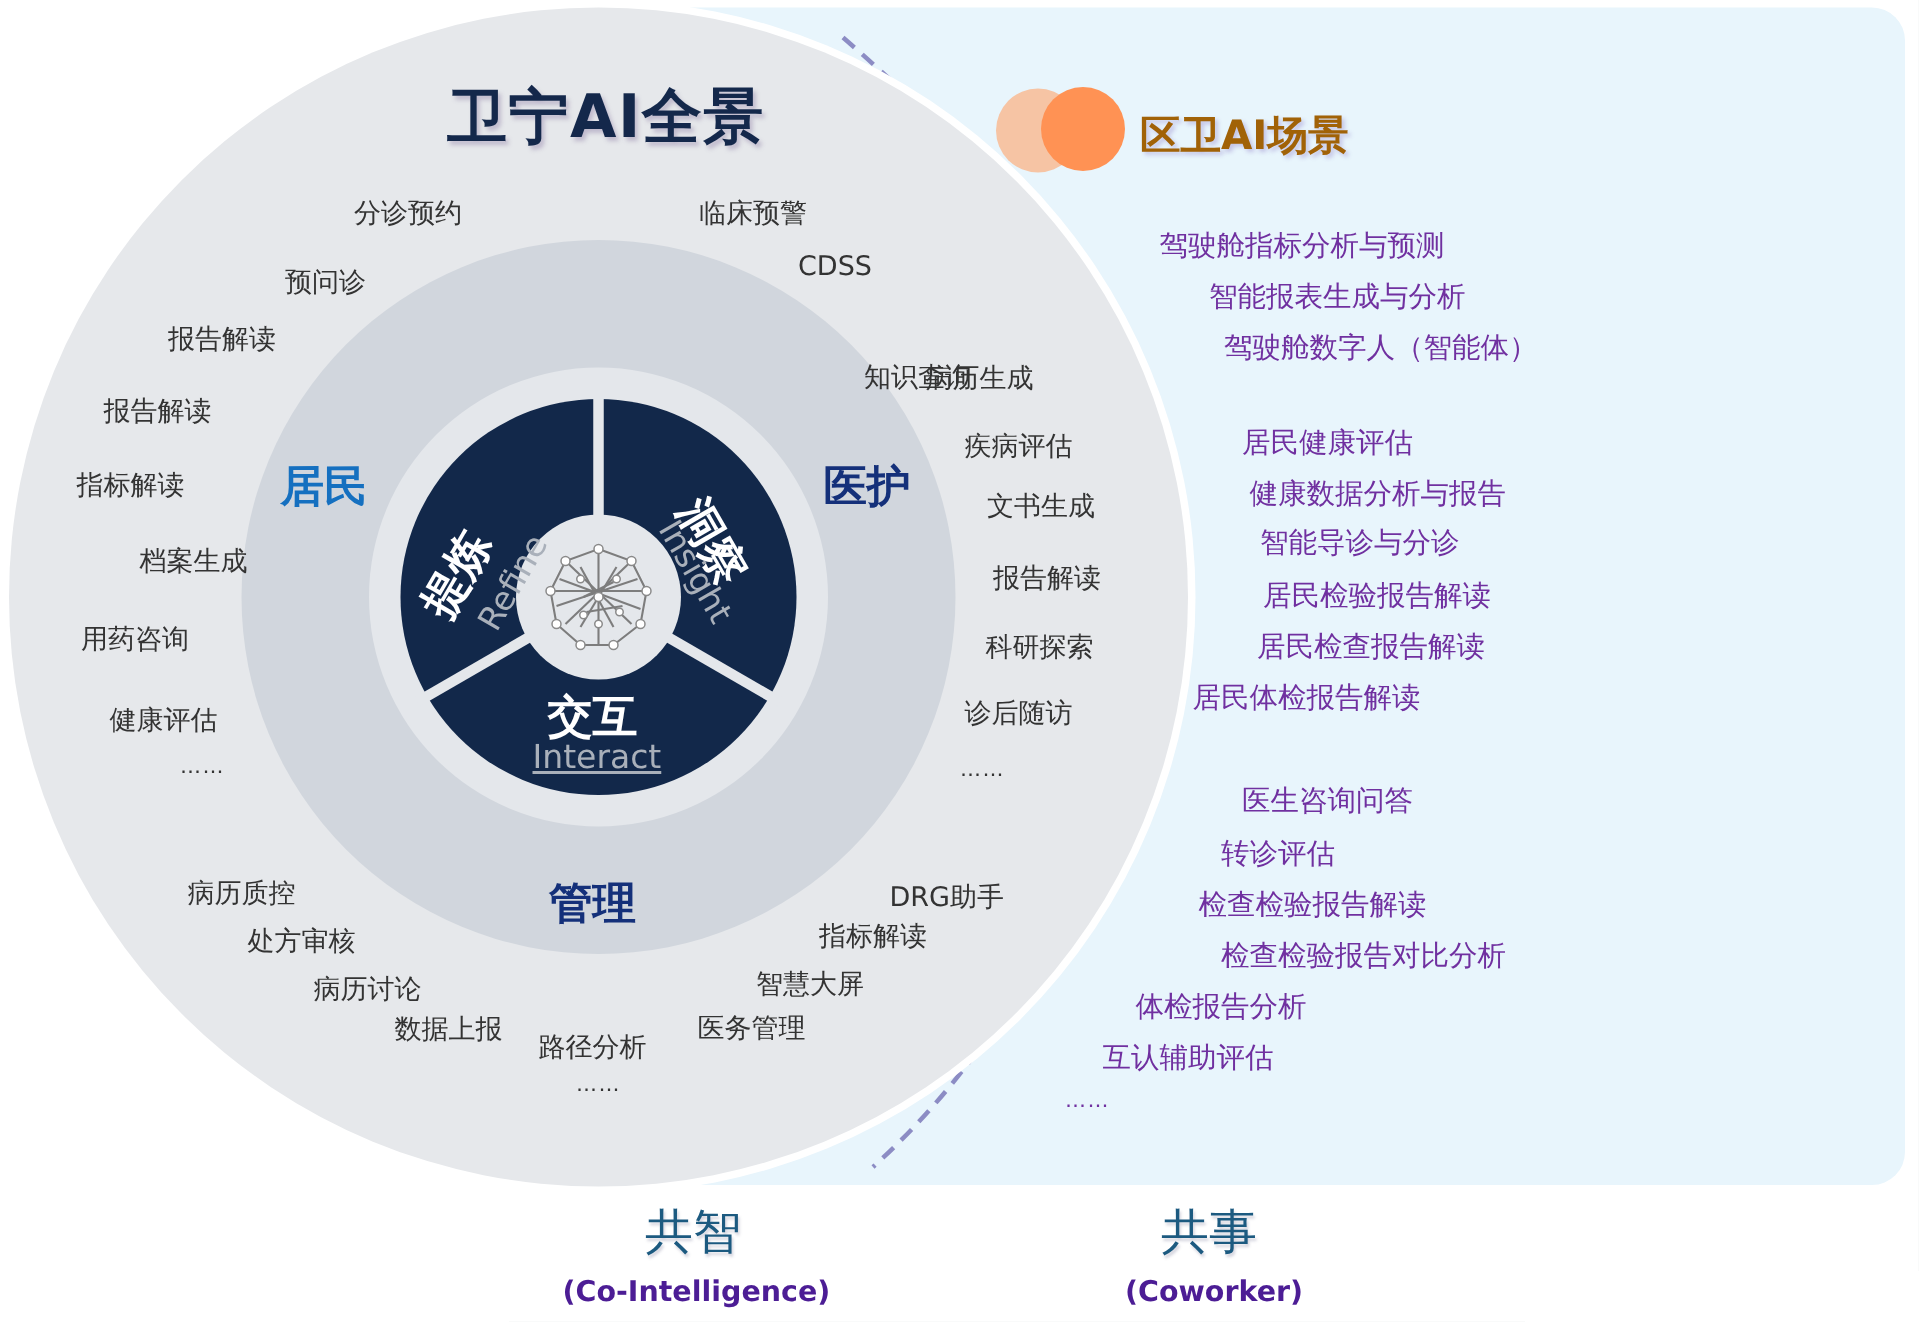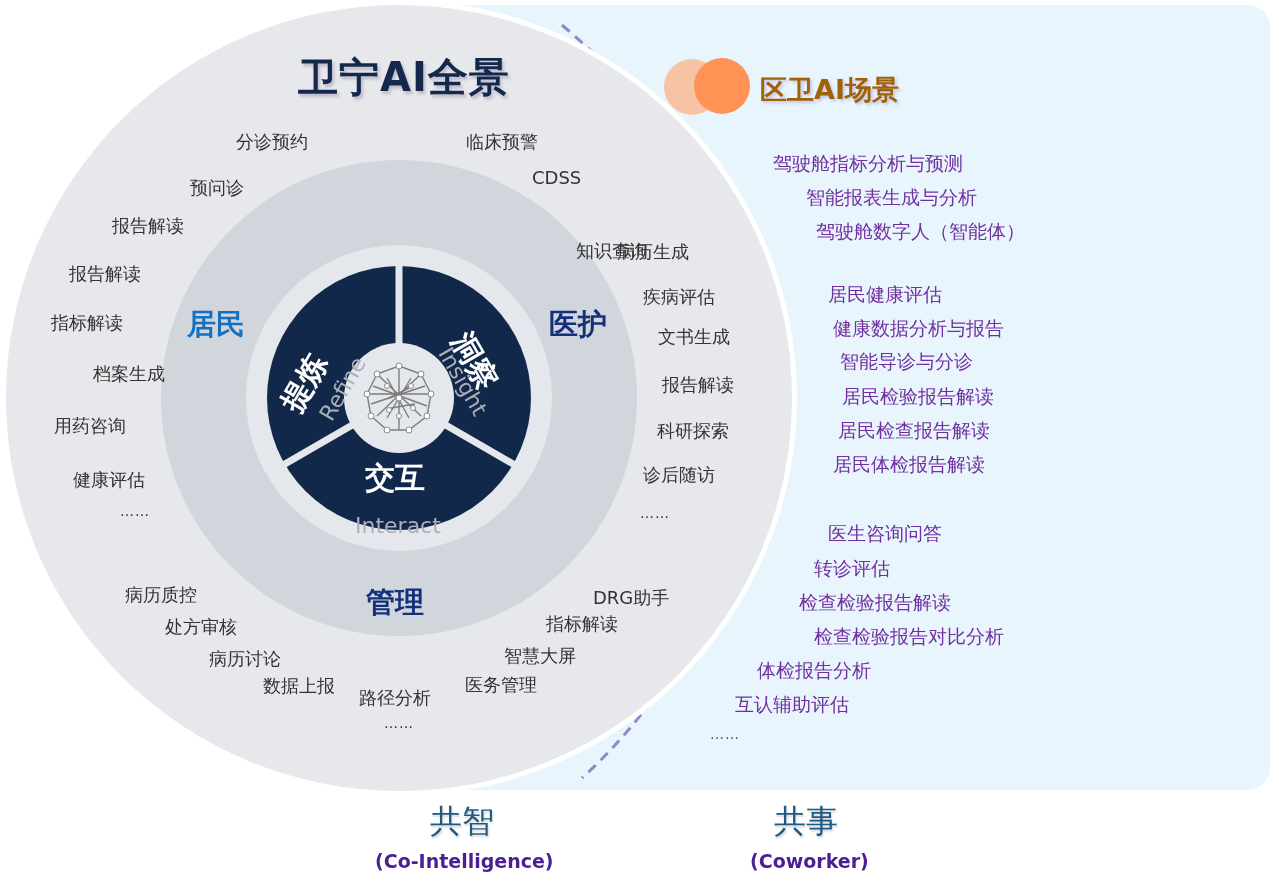--- a/index.html
+++ b/index.html
@@ -87,21 +87,21 @@
 <div class="abs" style="left:286px;top:336px;transform:rotate(-60deg);transform-origin:60px 30px;">
   <span class="core-en" style="position:relative;top:26px;left:4px;">Refine</span>
 </div>
 <div class="abs" style="left:436px;top:336px;transform:rotate(60deg);transform-origin:30px 30px;">
   <span class="core-cn">洞察</span>
 </div>
 <div class="abs" style="left:414px;top:354px;transform:rotate(60deg);transform-origin:30px 30px;">
   <span class="core-en">Insight</span>
 </div>
 <div class="abs core-cn" style="left:365px;top:458px;">交互</div>
-<div class="abs core-en" style="left:355px;top:513px;">Interact</div>
+<div class="abs core-en" style="left:355px;top:493px;text-decoration:underline;">Interact</div>
 
 <div class="abs title-main">卫宁AI全景</div>
 
 <div class="abs seg-label" style="left:187px;top:305px;color:#1570c0;">居民</div>
 <div class="abs seg-label" style="left:549px;top:305px;color:#14307a;">医护</div>
 <div class="abs seg-label" style="left:366px;top:583px;color:#14307a;">管理</div>
 
 <div class="abs item" style="left:236px;top:130px;">分诊预约</div>
 <div class="abs item" style="left:190px;top:176px;">预问诊</div>
 <div class="abs item" style="left:112px;top:214px;">报告解读</div>
@@ -140,21 +140,21 @@
 
 <div class="abs ritem" style="left:773px;top:151px;">驾驶舱指标分析与预测</div>
 <div class="abs ritem" style="left:806px;top:185px;">智能报表生成与分析</div>
 <div class="abs ritem" style="left:816px;top:219px;">驾驶舱数字人（智能体）</div>
 
 <div class="abs ritem" style="left:828px;top:282px;">居民健康评估</div>
 <div class="abs ritem" style="left:833px;top:316px;">健康数据分析与报告</div>
 <div class="abs ritem" style="left:840px;top:349px;">智能导诊与分诊</div>
 <div class="abs ritem" style="left:842px;top:384px;">居民检验报告解读</div>
 <div class="abs ritem" style="left:838px;top:418px;">居民检查报告解读</div>
-<div class="abs ritem" style="left:833px;top:452px;">居民体检报告解读</div>
+<div class="abs ritem" style="left:795px;top:452px;">居民体检报告解读</div>
 
 <div class="abs ritem" style="left:828px;top:521px;">医生咨询问答</div>
 <div class="abs ritem" style="left:814px;top:556px;">转诊评估</div>
 <div class="abs ritem" style="left:799px;top:590px;">检查检验报告解读</div>
 <div class="abs ritem" style="left:778px;top:624px;margin-left:36px;">检查检验报告对比分析</div>
 <div class="abs ritem" style="left:757px;top:658px;">体检报告分析</div>
 <div class="abs ritem" style="left:735px;top:692px;">互认辅助评估</div>
 <div class="abs rdots" style="left:710px;top:726px;">……</div>
 
 <div class="abs bottom-cn" style="left:430px;top:800px;">共智</div>

